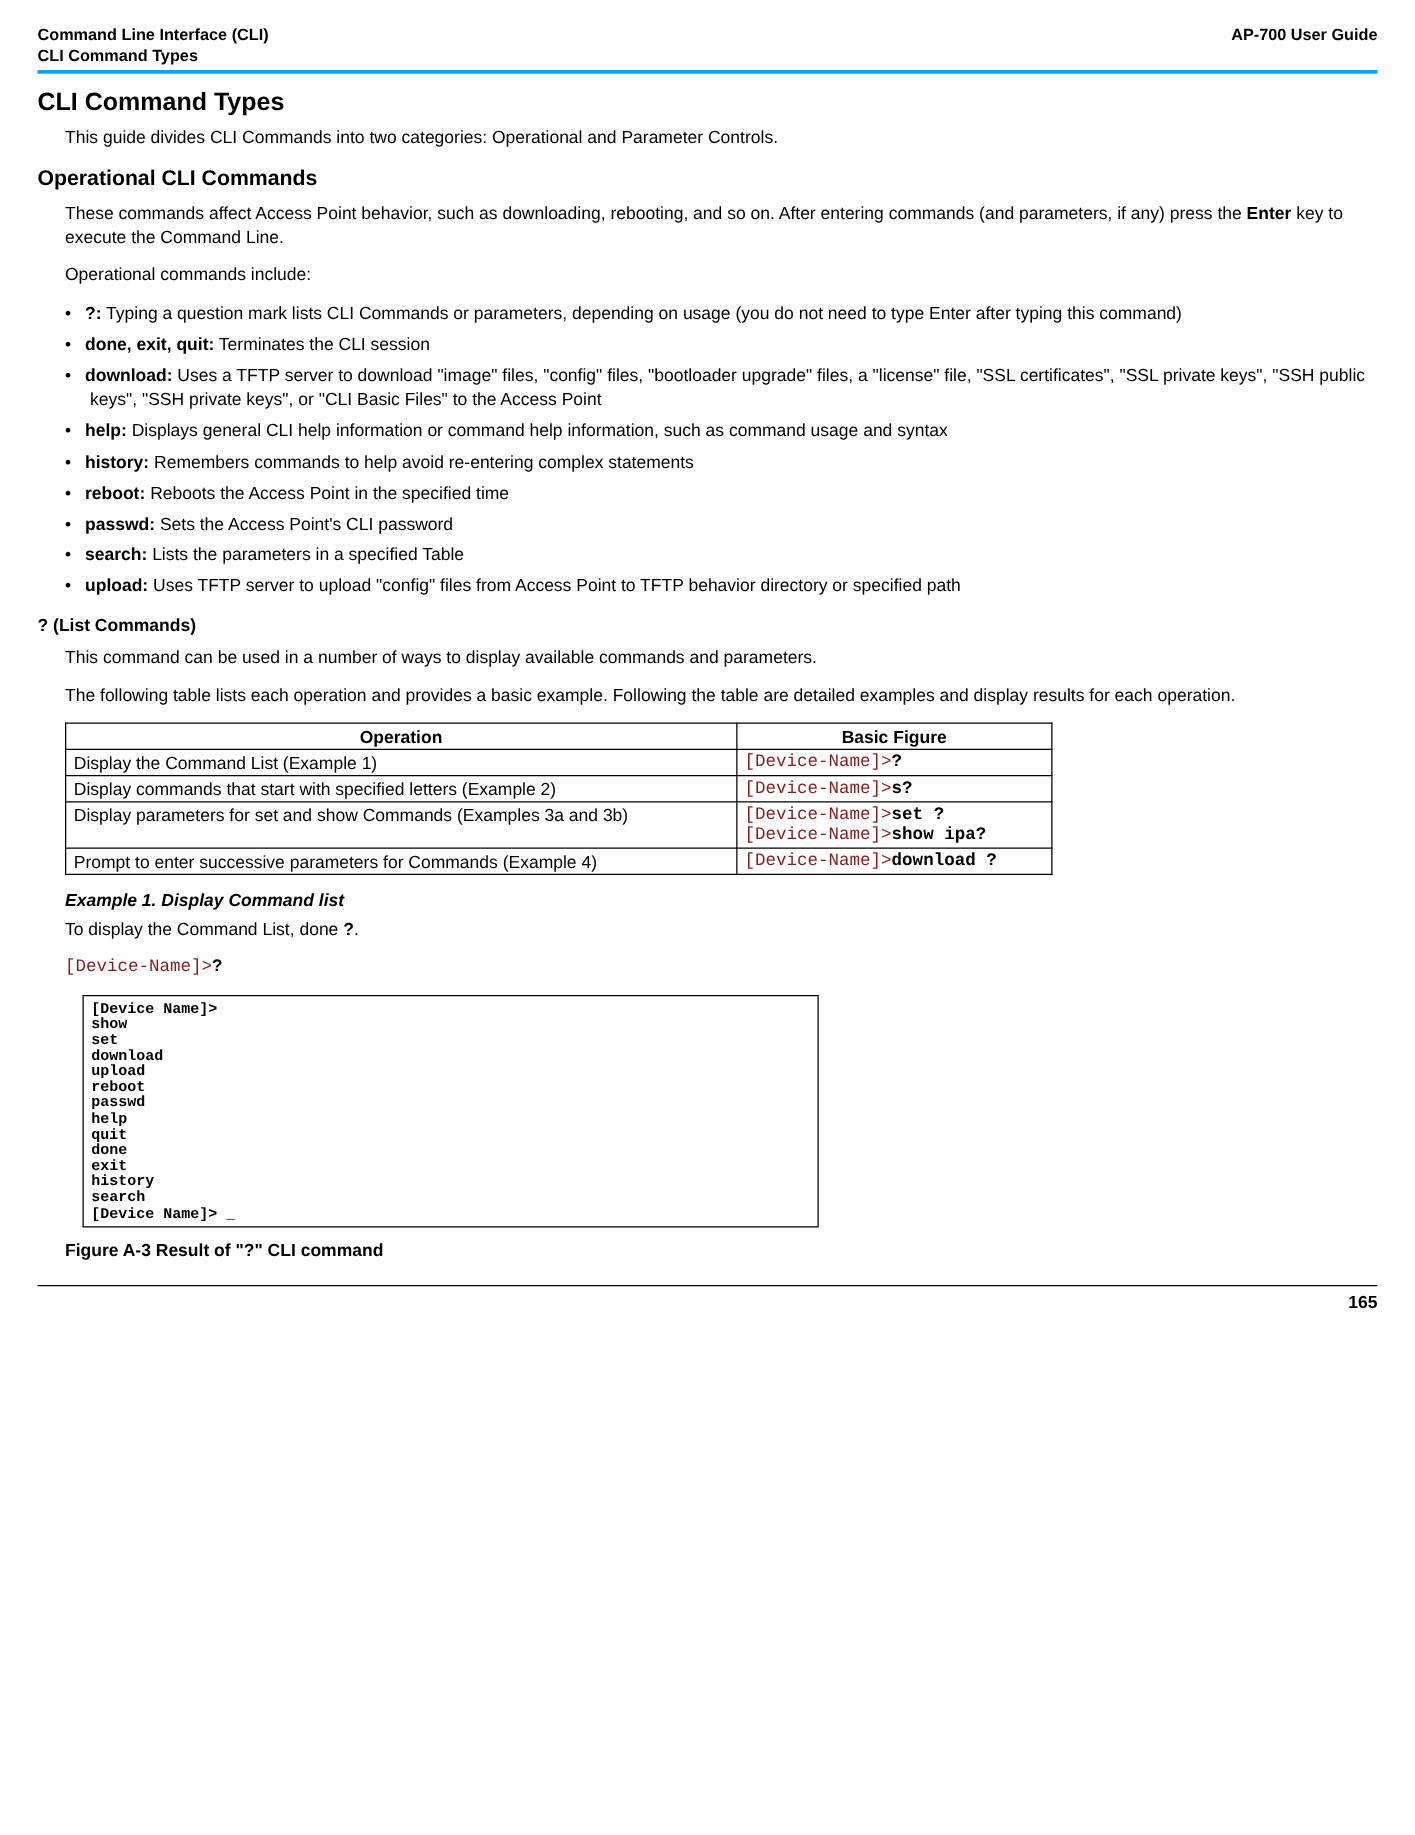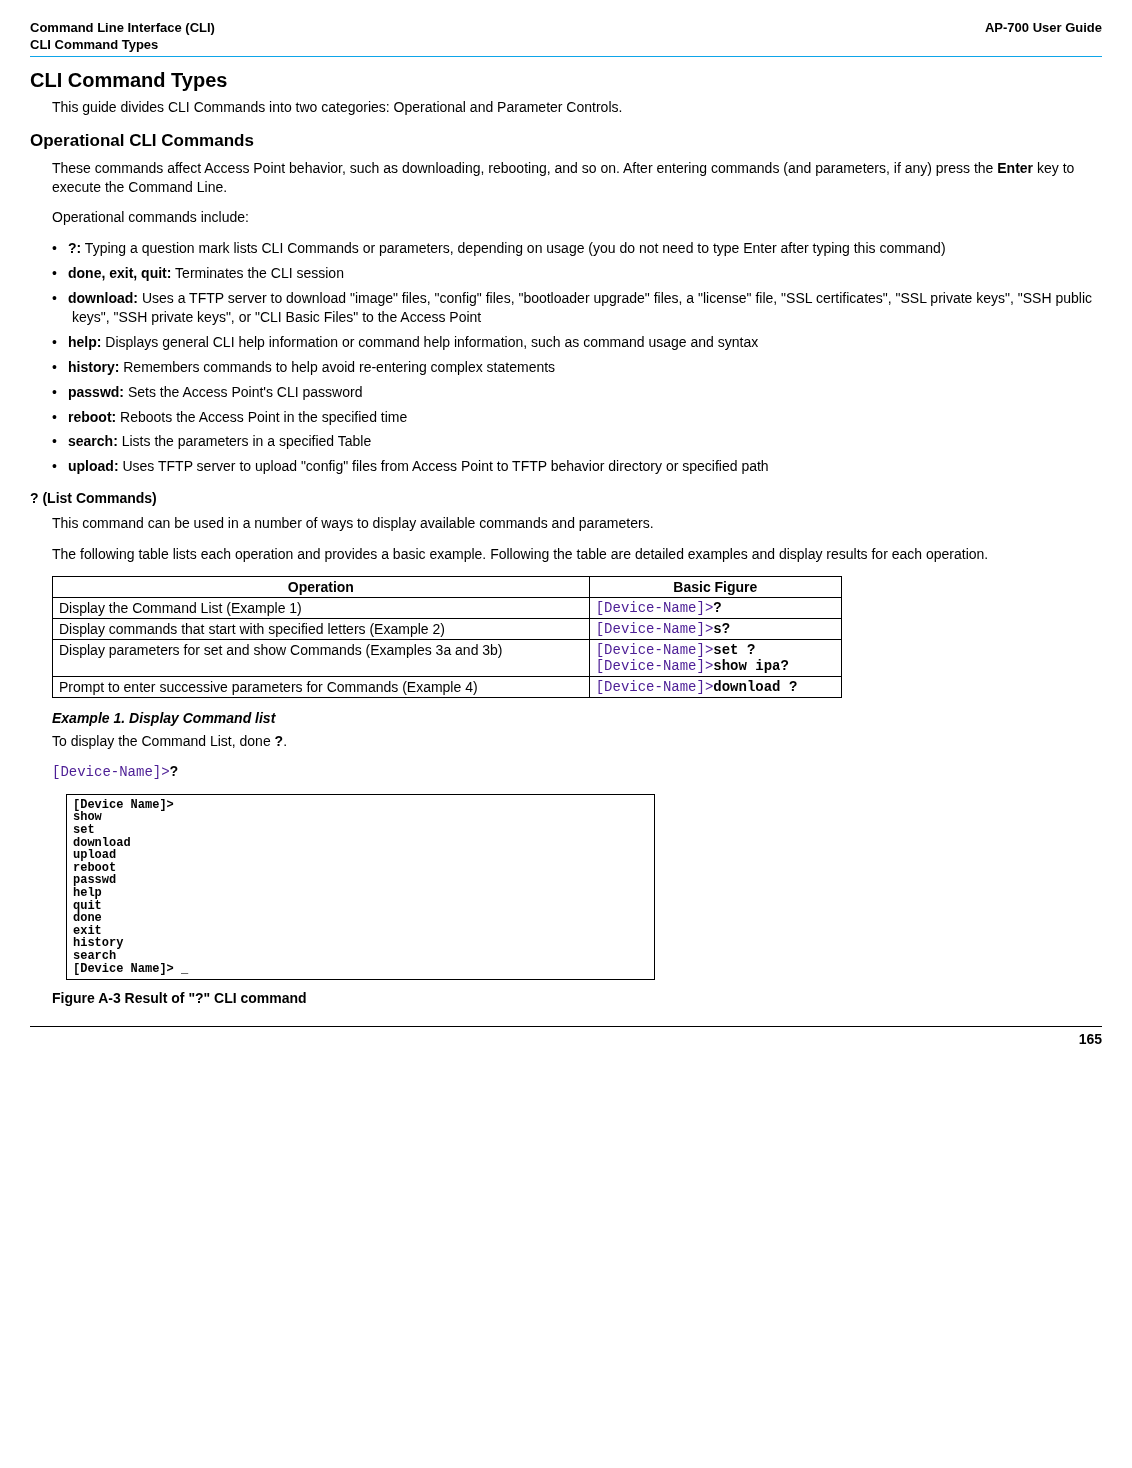--- a/index.html
+++ b/index.html
@@ -7,21 +7,21 @@
     font-size: 14px;
     color: #000;
     margin: 0;
     padding: 20px 30px;
     width: 1072px;
     background: #fff;
   }
   .header-row {
     display: flex;
     justify-content: space-between;
-    border-bottom: 1px solid #0ea5e9;
+    border-bottom: 3px solid #0ea5e9;
     padding-bottom: 2px;
     margin-bottom: 12px;
   }
   .header-left {
     font-weight: bold;
     font-size: 13px;
     line-height: 1.3;
   }
   .header-right {
     font-weight: bold;
@@ -76,21 +76,21 @@
     font-size: 14px;
   }
   table.ops th {
     text-align: center;
     font-weight: bold;
   }
   .mono {
     font-family: "Courier New", monospace;
   }
   .gray {
-    color: #4c1d95;
+    color: #7f1d1d;
   }
   .ital-bold {
     font-style: italic;
     font-weight: bold;
     margin: 10px 0 6px 22px;
   }
   .terminal {
     border: 1px solid #000;
     width: 575px;
     margin: 10px 0 10px 36px;
@@ -133,22 +133,22 @@
   <span>These commands affect Access Point behavior, such as downloading, rebooting, and so on. After entering commands (and parameters, if any) press the </span><b>Enter</b><span> key to execute the Command Line.</span>
 </p>
 <p class="body-text">Operational commands include:</p>
 
 <ul class="cmd-list">
   <li><span class="bullet">•</span><b>?:</b><span> Typing a question mark lists CLI Commands or parameters, depending on usage (you do not need to type Enter after typing this command)</span></li>
   <li><span class="bullet">•</span><b>done, exit, quit:</b><span> Terminates the CLI session</span></li>
   <li><span class="bullet">•</span><b>download:</b><span> Uses a TFTP server to download "image" files, "config" files, "bootloader upgrade" files, a "license" file, "SSL certificates", "SSL private keys", "SSH public keys", "SSH private keys", or "CLI Basic Files" to the Access Point</span></li>
   <li><span class="bullet">•</span><b>help:</b><span> Displays general CLI help information or command help information, such as command usage and syntax</span></li>
   <li><span class="bullet">•</span><b>history:</b><span> Remembers commands to help avoid re-entering complex statements</span></li>
+  <li><span class="bullet">•</span><b>reboot:</b><span> Reboots the Access Point in the specified time</span></li>
   <li><span class="bullet">•</span><b>passwd:</b><span> Sets the Access Point's CLI password</span></li>
-  <li><span class="bullet">•</span><b>reboot:</b><span> Reboots the Access Point in the specified time</span></li>
   <li><span class="bullet">•</span><b>search:</b><span> Lists the parameters in a specified Table</span></li>
   <li><span class="bullet">•</span><b>upload:</b><span> Uses TFTP server to upload "config" files from Access Point to TFTP behavior directory or specified path</span></li>
 </ul>
 
 <h3 class="subsub">? (List Commands)</h3>
 <p class="body-text">This command can be used in a number of ways to display available commands and parameters.</p>
 <p class="body-text">The following table lists each operation and provides a basic example. Following the table are detailed examples and display results for each operation.</p>
 
 <table class="ops">
   <tbody>

